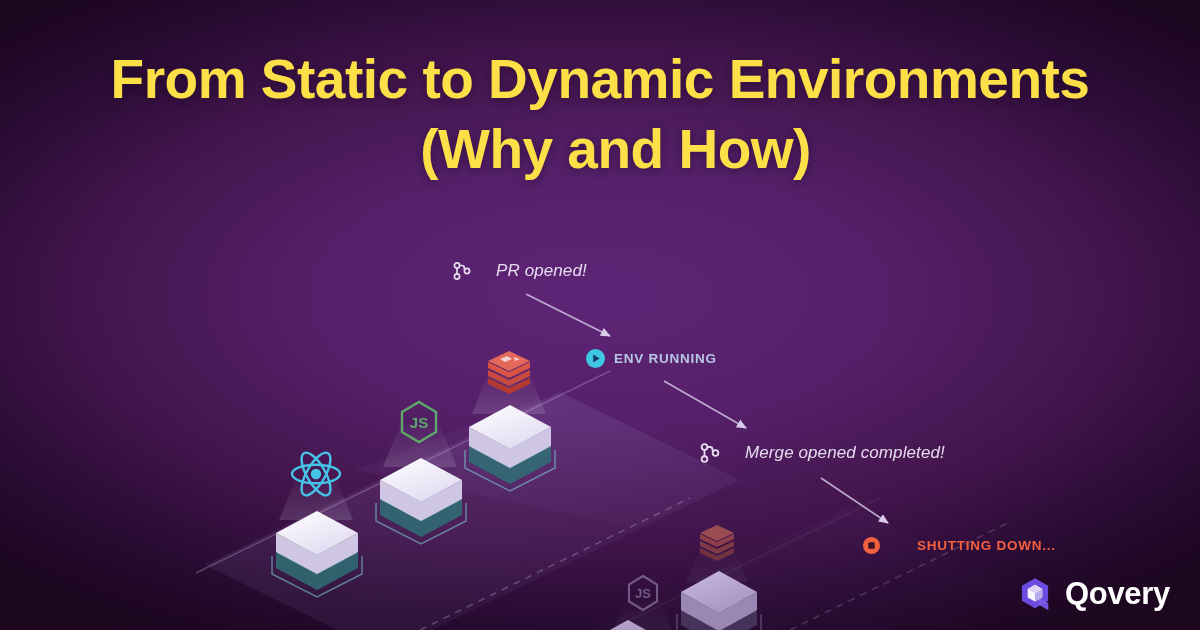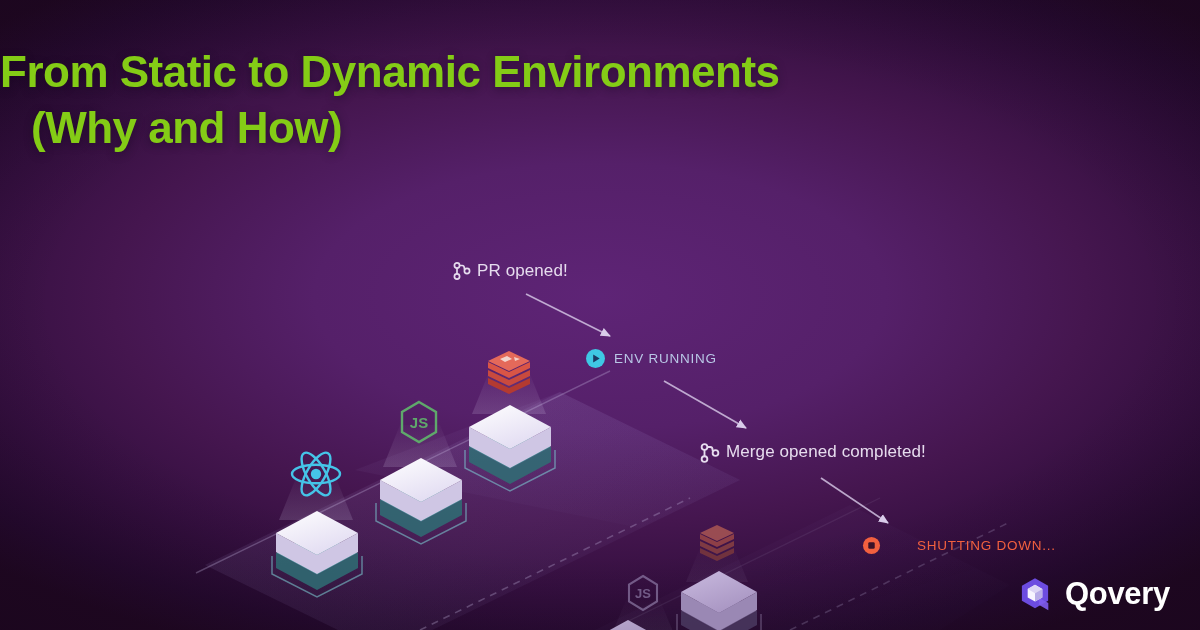--- a/index.html
+++ b/index.html
@@ -19,54 +19,55 @@
   }
   #bg-vignette {
     position:absolute; inset:0;
     background:
       radial-gradient(ellipse 88% 78% at 50% 48%, rgba(0,0,0,0) 52%, rgba(20,4,24,.55) 100%);
   }
 
   
   #headline {
     position:absolute; top:44px; left:0; right:0;
-    text-align:left;
-    color:#84cc16;
+    text-align:center;
+    color:#fde047;
     font-weight:bold;
-    font-size:44px;
+    font-size:55px;
     line-height:1.28;
     letter-spacing:-0.5px;
     text-shadow:0 2px 10px rgba(20,2,30,.45);
     z-index:6;
   }
   #headline .l2 { display:block;padding-left:31px; }
 
   
   #illo { position:absolute; inset:0; z-index:3; }
 
   
   .anno {
     position:absolute;
-    display:flex; gap:5px;
+    display:flex; align-items:center; gap:24px;
     z-index:7;
     white-space:nowrap;
+    font-style:italic;
   }
   .anno-text {
     color:#E6DCEE;
     font-size:17px;
     letter-spacing:.1px;
   }
   .badge {
     position:absolute;
     display:flex; align-items:center; gap:8px;
     z-index:7; white-space:nowrap;
   }
   .badge-text {
     font-size:13.5px;
-    font-weight:normal;
+    font-weight:bold;
     letter-spacing:.75px;
   }
   .badge.running .badge-text { color:#B9C7E6; }
   .badge.shutdown .badge-text { color:#F2603F;margin-left:28px; }
 
   
   #brand {
     position:absolute; right:30px; bottom:17px;
     display:flex; align-items:center; gap:11px;
     z-index:9;

